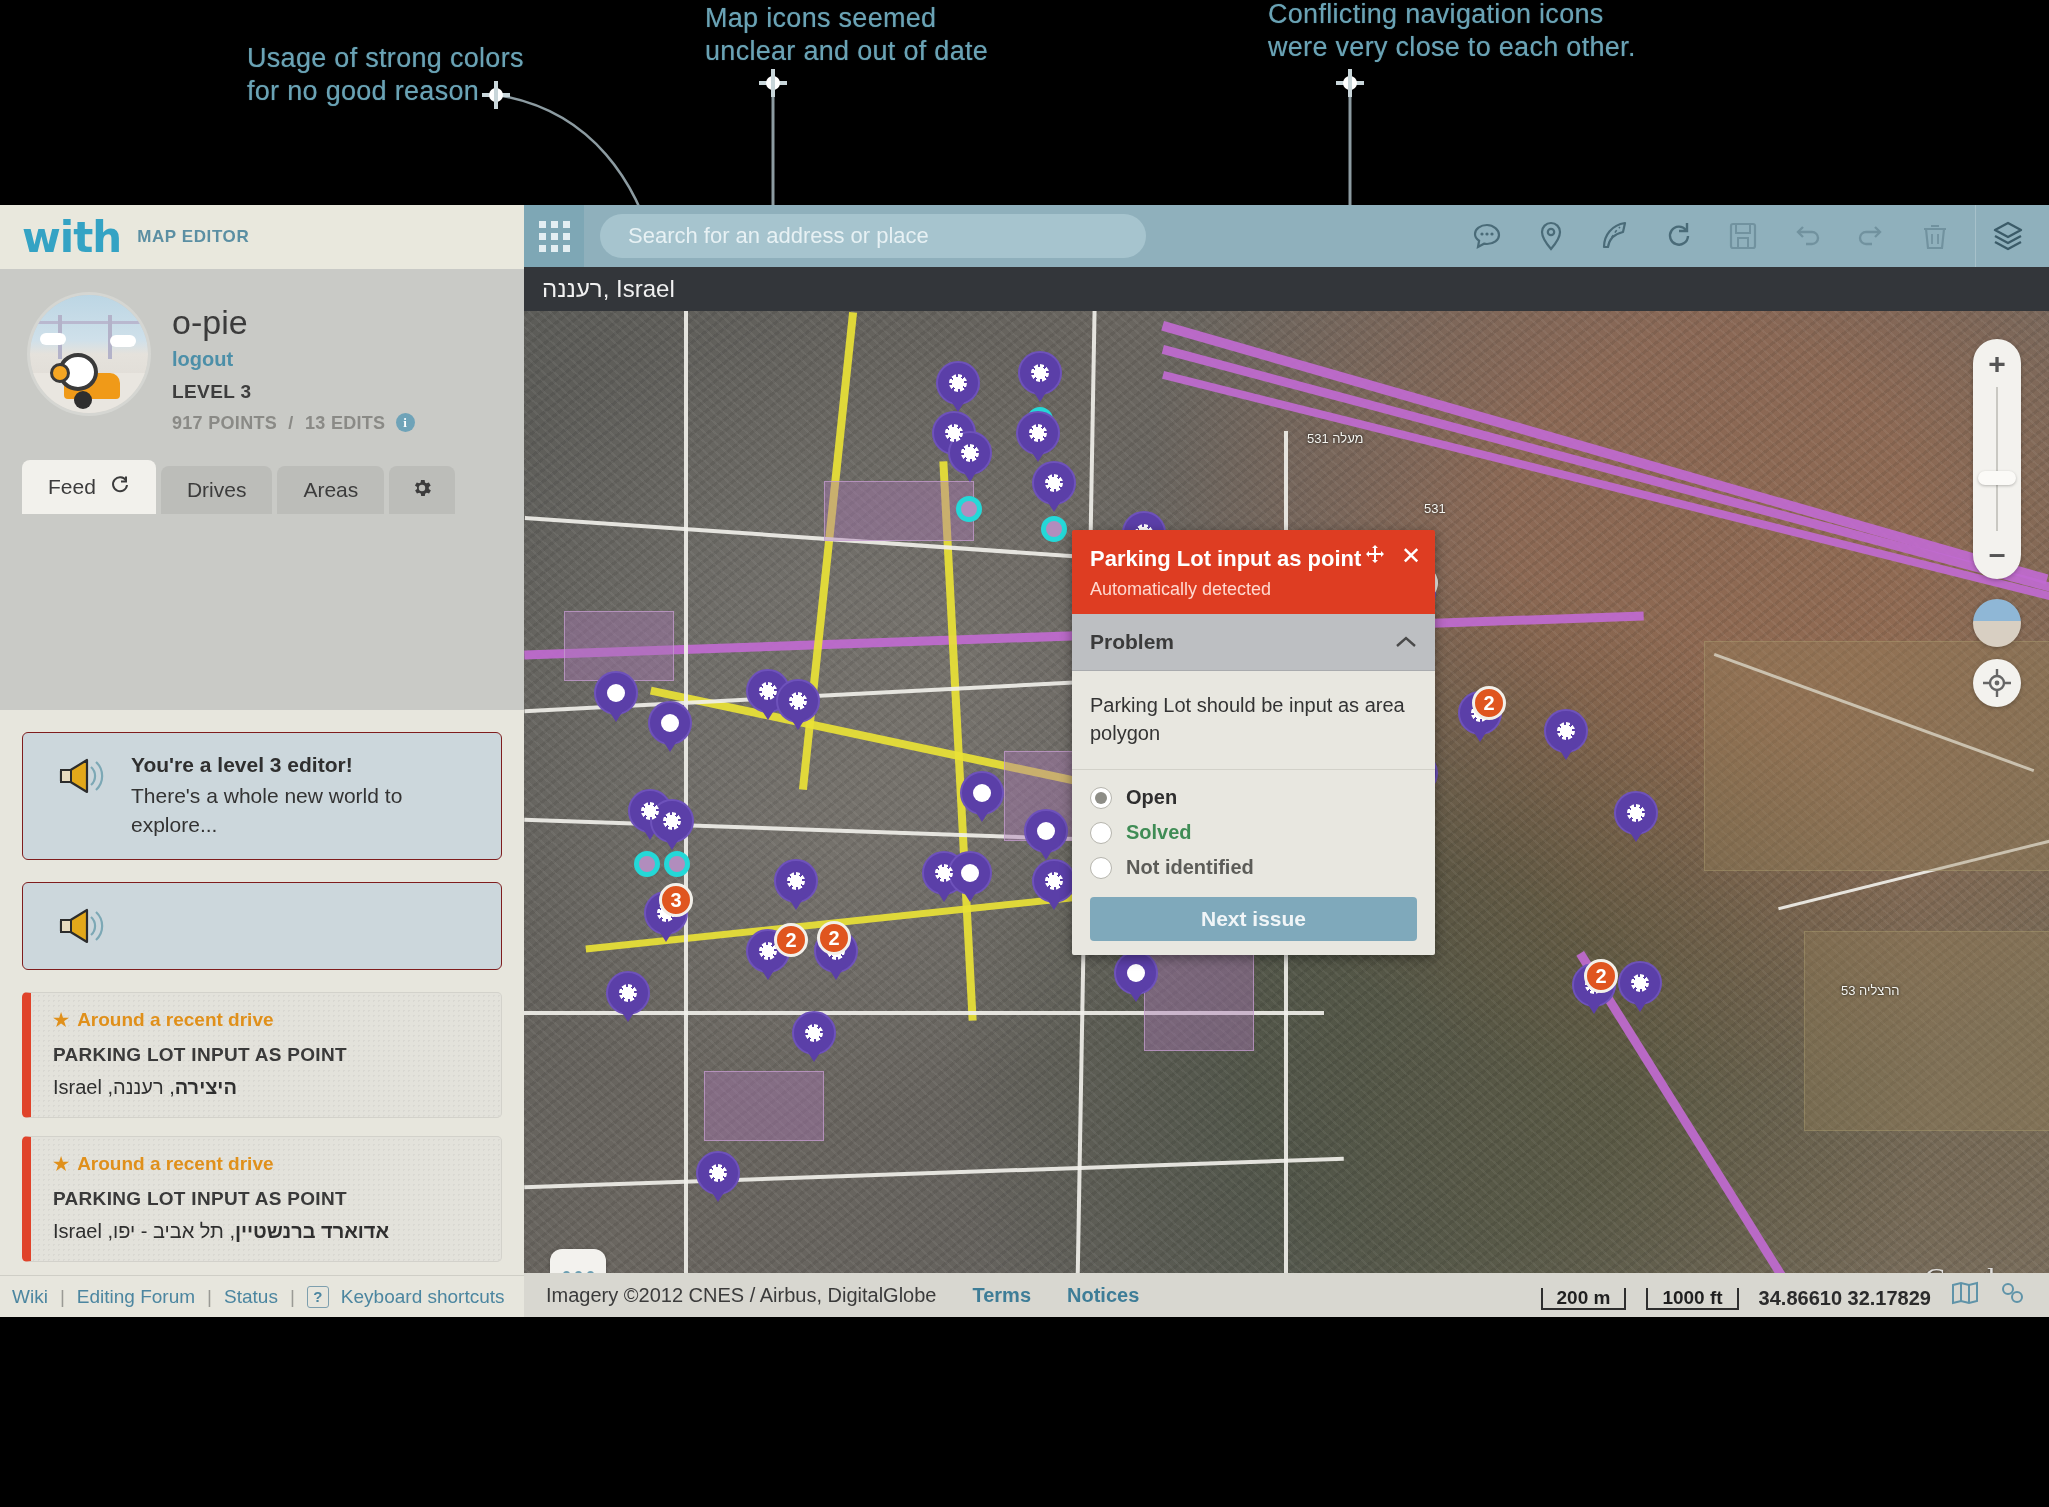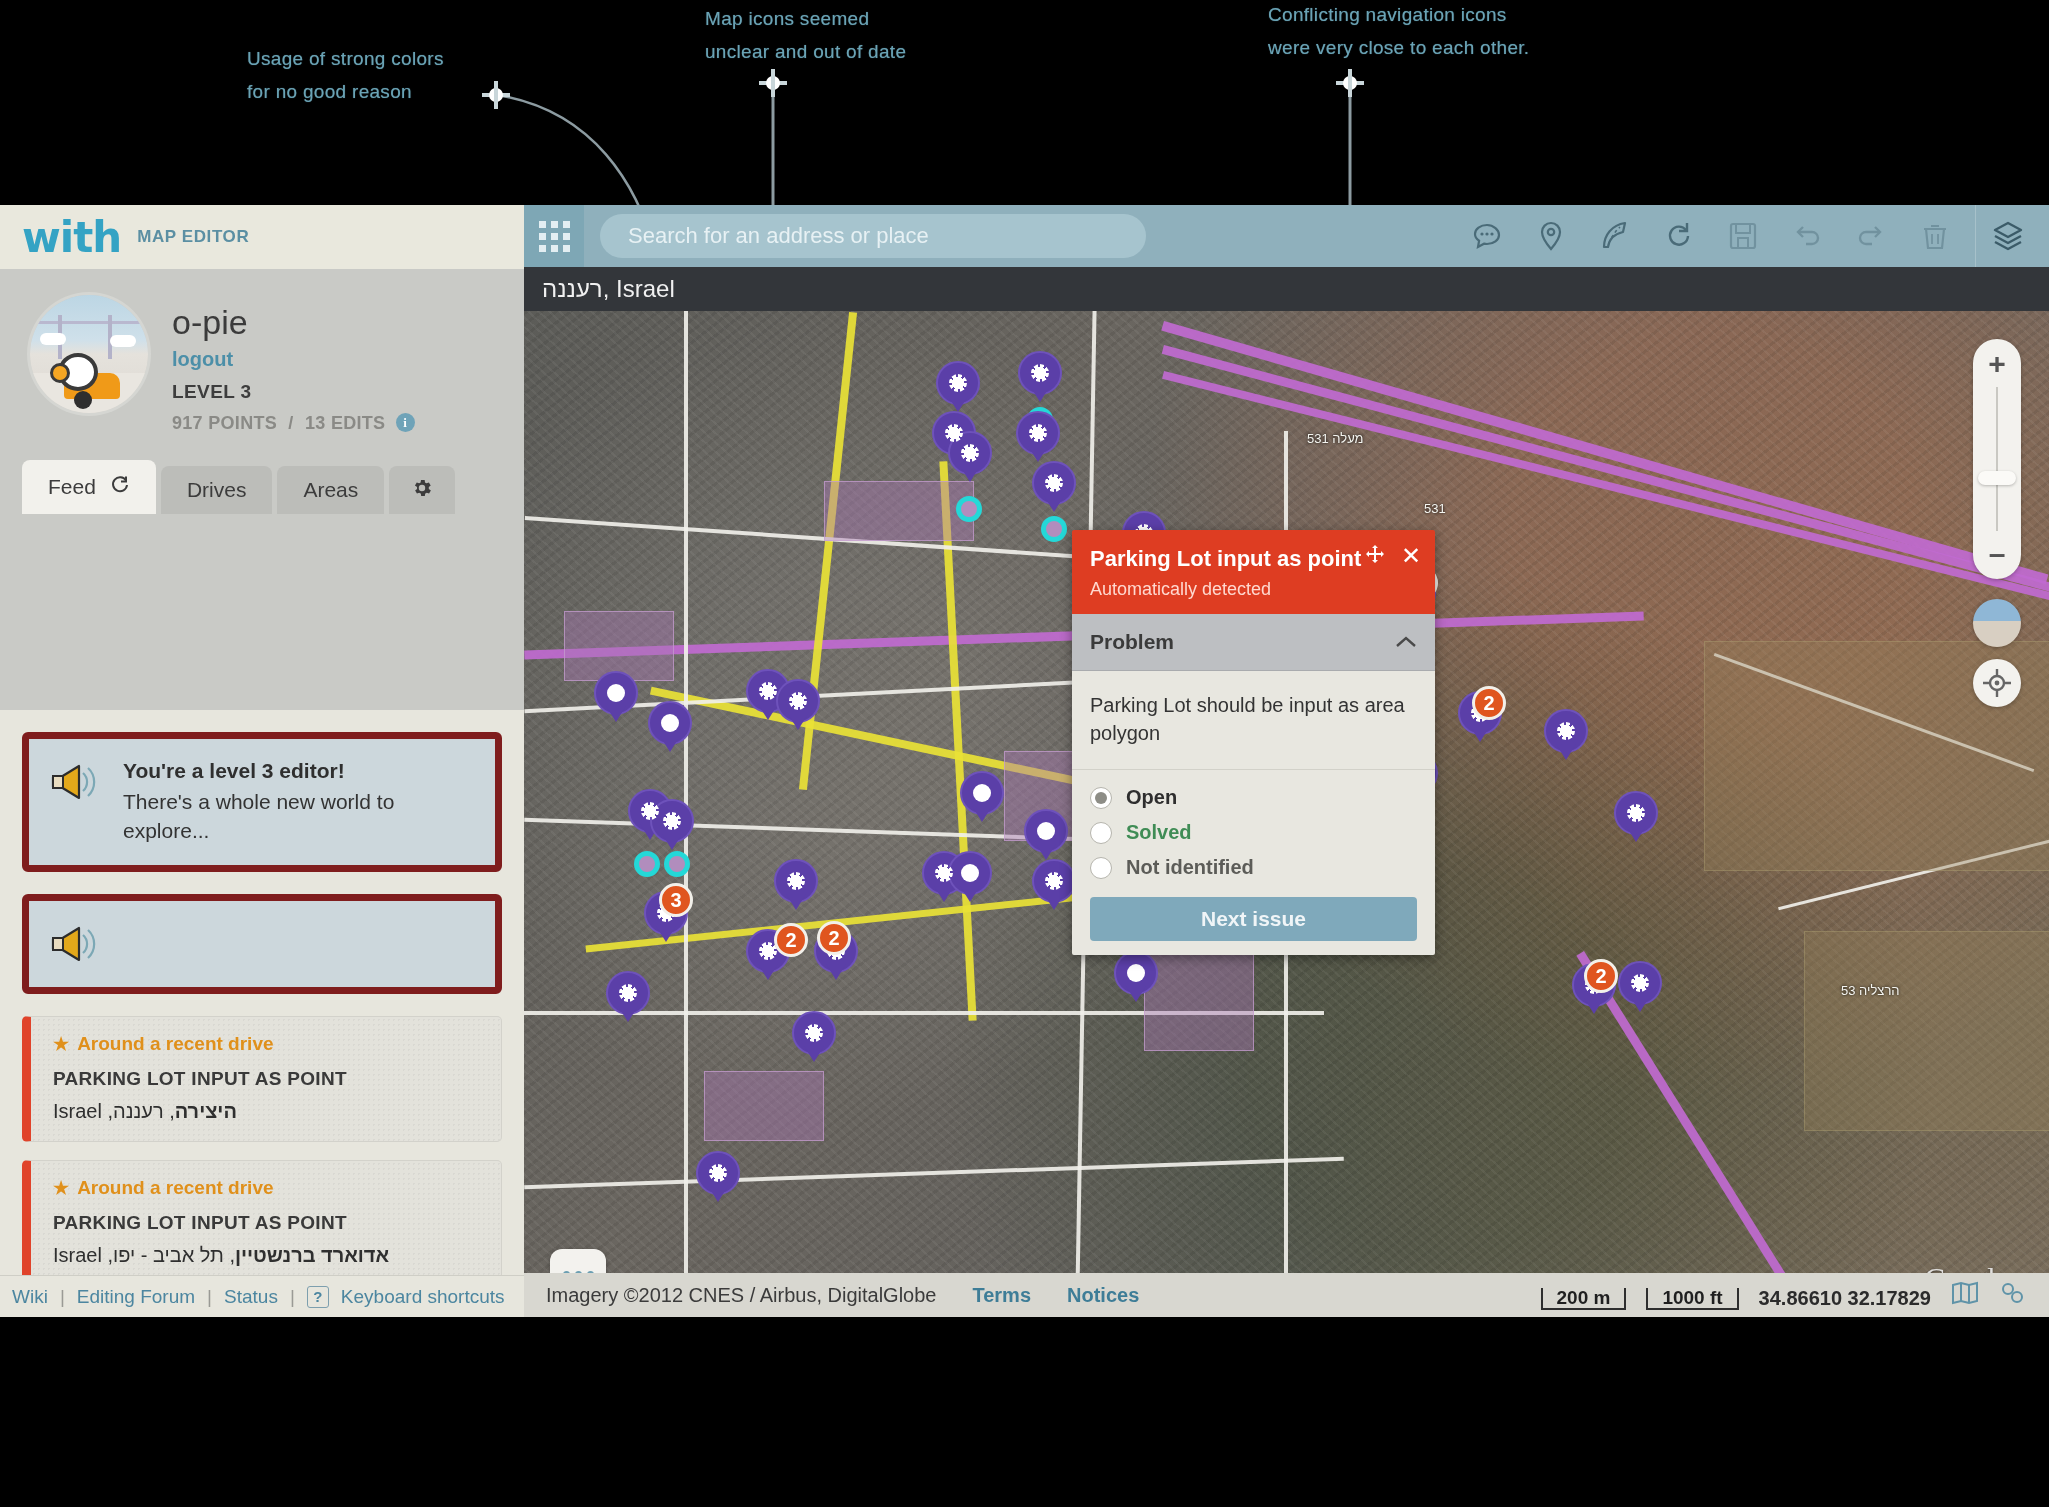--- a/index.html
+++ b/index.html
@@ -8,21 +8,21 @@
     background: #000;
     font-family: "Liberation Sans", sans-serif;
     overflow: hidden;
   }
   #root { position: relative; width: 2049px; height: 1507px; background:#000; }
 
   
   .anno {
     position: absolute;
     color: #6aa3b5;
-    font-size: 19px;
+    font-size: 27px;
     line-height: 33px;
     letter-spacing: .3px;
     white-space: pre-line;
     text-shadow: 0 0 1px rgba(110,170,190,.6);
   }
   .anno-cross::before, .anno-cross::after {
     content:""; position:absolute; background:#c9d6da;
   }
   .anno-cross::before { left:-7px; top:5px; width:28px; height:4px; }
   .anno-cross::after  { left:5px; top:-7px; width:4px; height:28px; }
@@ -98,22 +98,22 @@
   }
   .tab.active { background:#f2f1ec; height:54px; }
   .tab.gear { padding:0 22px; }
 
   
   #feed {
     position:absolute; top:505px; left:0; right:0; bottom:40px;
     background:#e7e6dd; padding:22px 22px 0 22px; overflow:hidden;
   }
   .notice {
-    background:#ccd7dc; border:7px solid #7f1d1d; border-radius:6px;
-    display:flex; gap:18px; padding:20px 20px; margin-bottom:22px;
+    background:#ccd7dc; border:1px solid #7f1d1d; border-radius:6px;
+    display:flex; gap:18px; padding:20px 34px; margin-bottom:22px;
     align-items:flex-start;
   }
   .megaphone { flex:0 0 auto; width:56px; height:46px; position:relative; }
   .notice-text .t1 { font-size:21px; font-weight:bold; color:#2f2f2f; }
   .notice-text .t2 { font-size:21px; color:#333; line-height:29px; margin-top:4px; }
 
   .feeditem {
     background:#e3e2db; border:1px solid #d3d2cb; border-radius:5px;
     border-left:9px solid #e0432a; padding:16px 20px 18px 22px;
     margin-bottom:18px;

